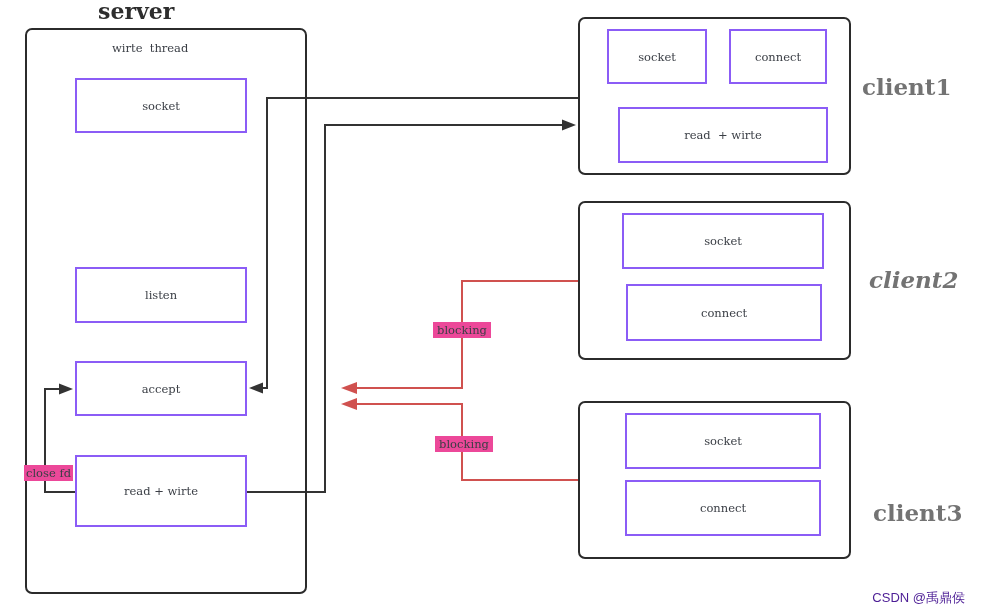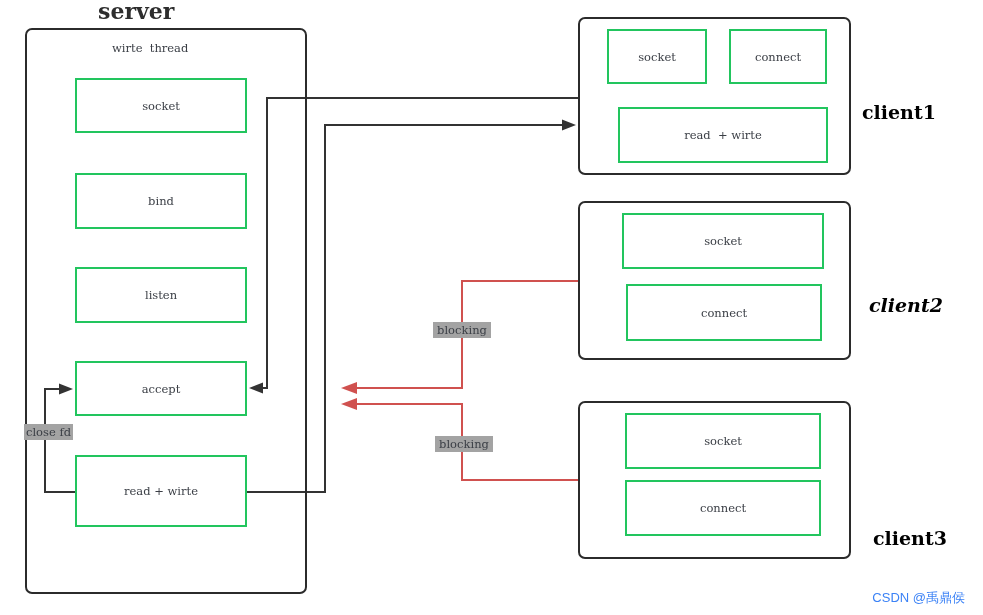--- a/index.html
+++ b/index.html
@@ -1,26 +1,26 @@
 <!DOCTYPE html>
 <html><head>
 <meta charset="utf-8">
 <style>
   html,body{margin:0;padding:0;background:#ffffff;}
   .stage{position:relative;width:983px;height:615px;background:#ffffff;overflow:hidden;
          font-family:"DejaVu Serif", serif;color:#3a3e45;}
   svg.wires{position:absolute;left:0;top:0;z-index:1;}
   .frame{position:absolute;box-sizing:border-box;border:2px solid #2b2b2b;border-radius:7px;
          background:transparent;z-index:2;}
-  .node{position:absolute;box-sizing:border-box;border:2px solid #22c55e;background:#ffffff;
+  .node{position:absolute;box-sizing:border-box;border:2px solid #8b5cf6;background:#ffffff;
         display:flex;align-items:center;justify-content:center;font-size:11.5px;
         color:#3a3e45;z-index:2;white-space:pre;}
   .big-title{position:absolute;font-weight:bold;font-size:22px;color:#2d2d2d;z-index:3;white-space:pre;}
-  .client-name{position:absolute;font-weight:bold;font-size:19px;color:#000000;z-index:3;margin-top:28px;}
-  .small-label{position:absolute;font-size:11.5px;color:#3a3e45;background:#a3a3a3;
+  .client-name{position:absolute;font-weight:bold;font-size:23px;color:#737373;z-index:3;}
+  .small-label{position:absolute;font-size:11.5px;color:#3a3e45;background:#ec4899;
                padding:1px 2px;z-index:3;white-space:pre;}
   .watermark{position:absolute;right:18px;top:589px;font-size:13px;z-index:3;
              font-family:"Liberation Sans", sans-serif;}
 </style>
 </head>
 <body>
 
 <div class="stage">
 
   <svg class="wires" width="983" height="615" viewBox="0 0 983 615">
@@ -39,40 +39,39 @@
 
     <polyline class="ln-blocked" points="578,480 462,480 462,404 357,404" fill="none" stroke="#d0514f" stroke-width="2"></polyline>
     <polygon class="arr-blocked" points="341,404 357,398 357,410" fill="#d0514f"></polygon>
   </svg>
 
   <div class="big-title" style="left:98px;top:-2px;">server</div>
   <div class="frame" style="left:25px;top:28px;width:282px;height:566px;"></div>
   <div class="small-label" style="left:110px;top:40px;background:transparent;">wirte  thread</div>
 
   <div class="node" style="left:75px;top:78px;width:172px;height:55px;">socket</div>
-  <div class="node" style="left:75px;top:173px;width:172px;height:56px;">bind</div>
   <div class="node" style="left:75px;top:361px;width:172px;height:55px;">accept</div>
   <div class="node" style="left:75px;top:267px;width:172px;height:56px;">listen</div>
   <div class="node" style="left:75px;top:455px;width:172px;height:72px;">read + wirte</div>
 
-  <div class="small-label" style="left:24px;top:424px;">close fd</div>
+  <div class="small-label" style="left:24px;top:465px;">close fd</div>
 
   <div class="small-label" style="left:433px;top:322px;width:54px;text-align:center;">blocking</div>
   <div class="small-label" style="left:435px;top:436px;width:54px;text-align:center;">blocking</div>
 
   <div class="frame" style="left:578px;top:17px;width:273px;height:158px;"></div>
   <div class="node" style="left:607px;top:29px;width:100px;height:55px;">socket</div>
   <div class="node" style="left:729px;top:29px;width:98px;height:55px;">connect</div>
   <div class="node" style="left:618px;top:107px;width:210px;height:56px;">read  + wirte</div>
   <div class="client-name" style="left:862px;top:73px;">client1</div>
 
   <div class="frame" style="left:578px;top:201px;width:273px;height:159px;"></div>
   <div class="node" style="left:622px;top:213px;width:202px;height:56px;">socket</div>
   <div class="node" style="left:626px;top:284px;width:196px;height:57px;">connect</div>
   <div class="client-name" style="left:869px;top:266px;font-style:italic;">client2</div>
 
   <div class="frame" style="left:578px;top:401px;width:273px;height:158px;"></div>
   <div class="node" style="left:625px;top:413px;width:196px;height:56px;">socket</div>
   <div class="node" style="left:625px;top:480px;width:196px;height:56px;">connect</div>
   <div class="client-name" style="left:873px;top:499px;">client3</div>
 
-  <div class="watermark" style="color: #3b82f6;">CSDN @禹鼎侯</div>
+  <div class="watermark" style="color: #4c1d95;">CSDN @禹鼎侯</div>
 </div>
 
 </body></html>

